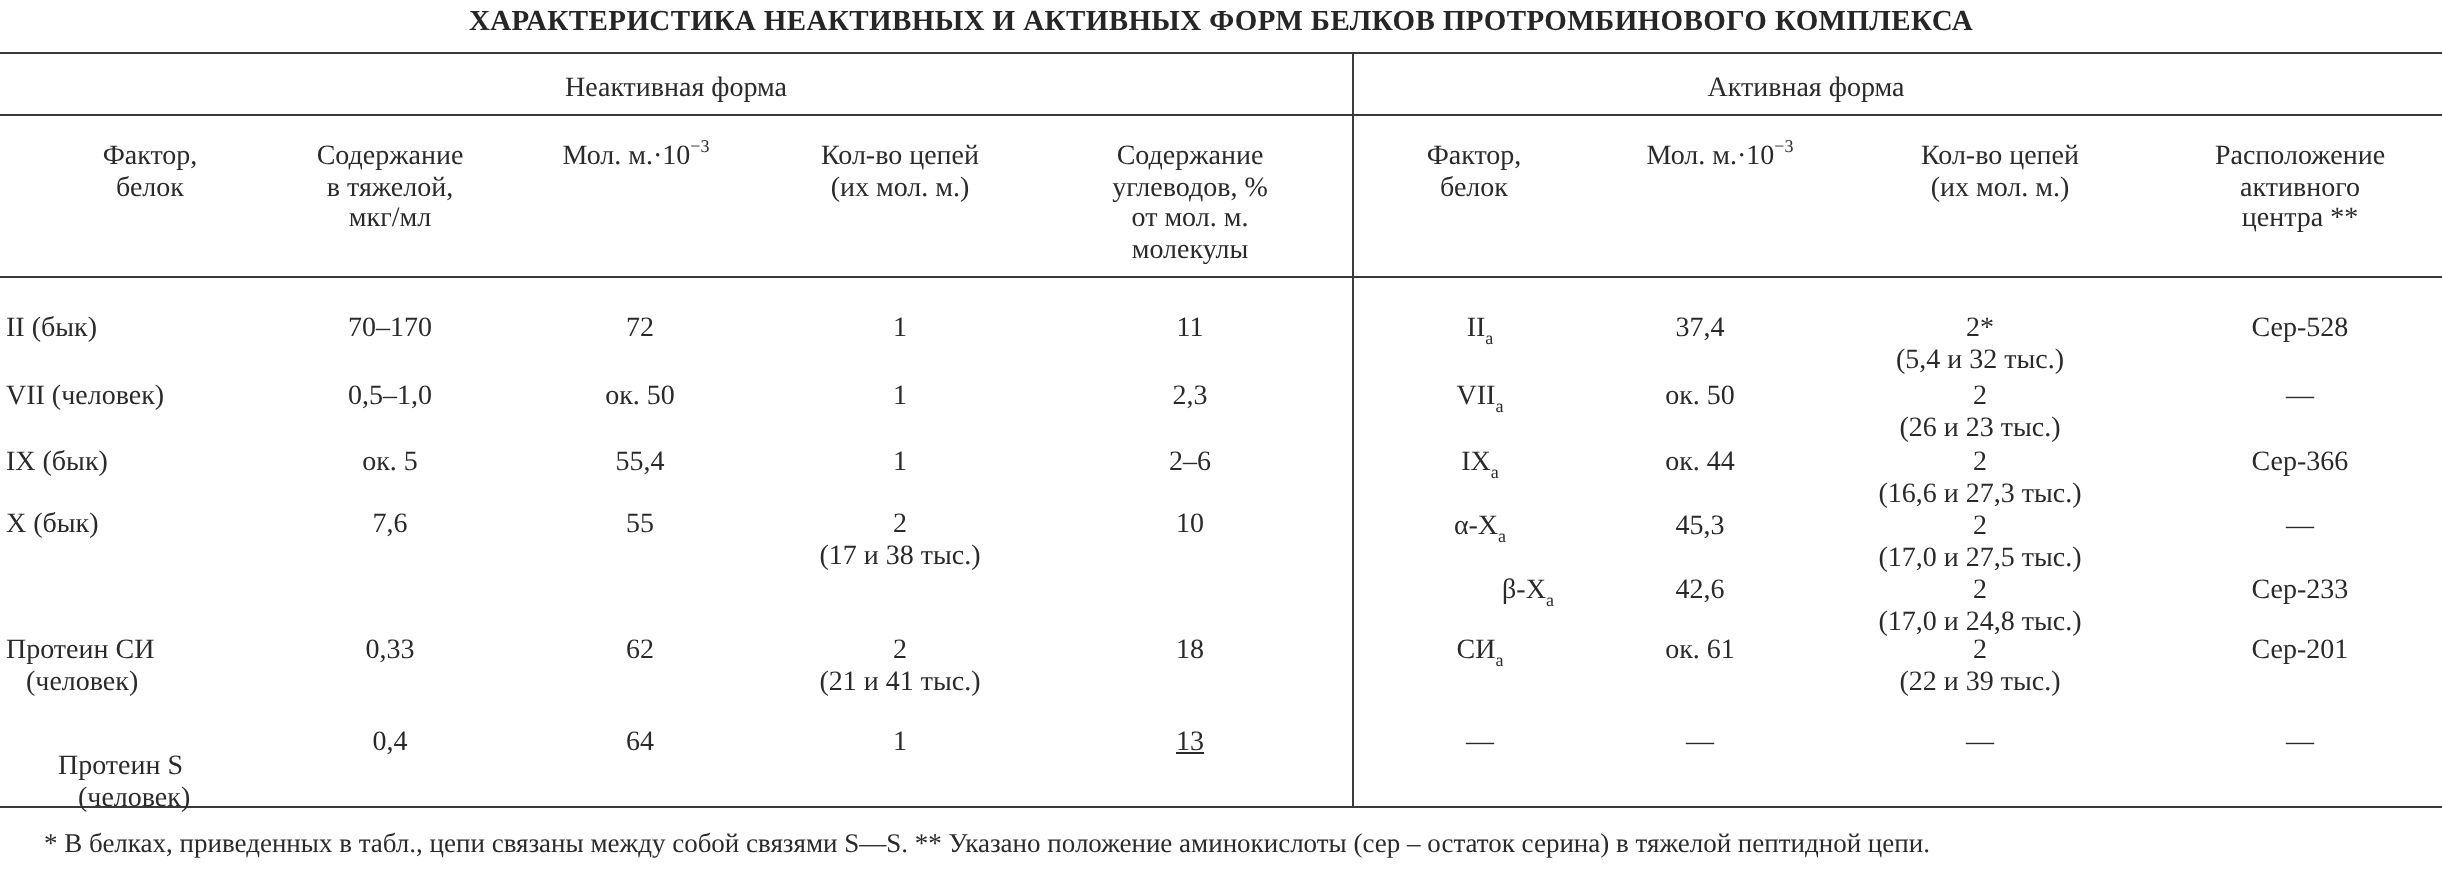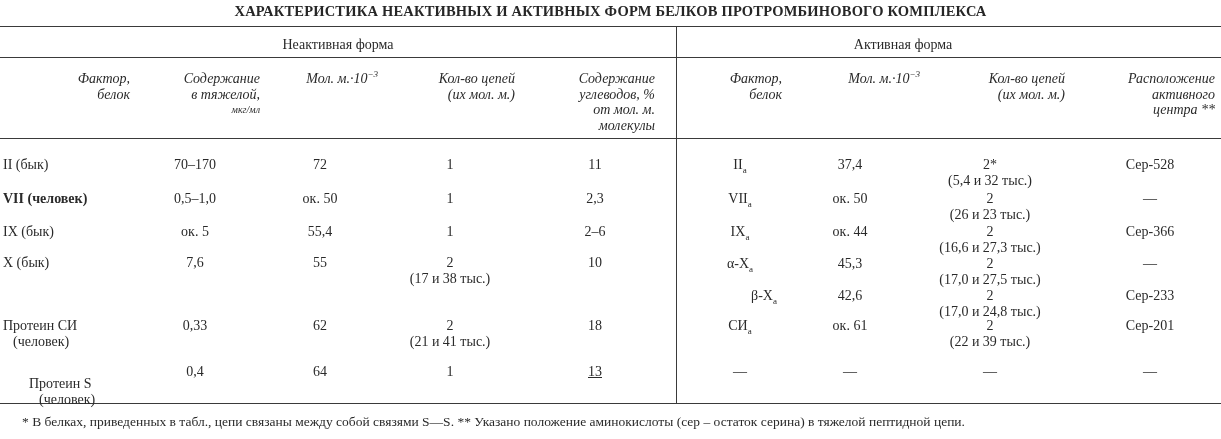--- a/index.html
+++ b/index.html
@@ -3,21 +3,21 @@
 <meta charset="utf-8">
 <style>
   html, body { margin:0; padding:0; background:#ffffff; }
   body { width:1221px; height:439px; position:relative; overflow:hidden;
          font-family:"Liberation Serif","DejaVu Serif",serif; color:#2a2a2a; }
   .abs { position:absolute; }
   .title { left:0; width:1221px; top:3px; text-align:center; font-size:14.5px; font-weight:bold; letter-spacing:0.2px; color:#262626; }
   .hline { position:absolute; left:0; width:1221px; height:0; border-top:1.5px solid #3a3a3a; }
   .vline { position:absolute; left:676px; width:0; border-left:1.5px solid #3a3a3a; }
   .group { position:absolute; top:37px; font-size:14px; text-align:center; }
-  .hd { position:absolute; top:71px; font-size:14px; line-height:15.5px; text-align:right;font-style:italic; }
+  .hd { position:absolute; top:71px; font-size:14px; line-height:15.5px; text-align:center; }
   .cell { position:absolute; font-size:14px; line-height:15.5px; white-space:nowrap; }
   .c { text-align:center; }
   .sub { font-size:9px; position:relative; top:4px; }
   .sup { font-size:9px; position:relative; top:-6px; }
   .foot { left:0; top:414px; width:1221px; font-size:13.5px; white-space:nowrap; padding-left:22px; box-sizing:border-box; }
 </style>
 </head>
 <body>
 
 <div class="abs title">ХАРАКТЕРИСТИКА НЕАКТИВНЫХ И АКТИВНЫХ ФОРМ БЕЛКОВ ПРОТРОМБИНОВОГО КОМПЛЕКСА</div>
@@ -31,21 +31,21 @@
 <div class="group" style="left:0; width:676px;">Неактивная форма</div>
 <div class="group" style="left:676px; width:454px;">Активная форма</div>
 
 <div class="hd" style="left:20px; width:110px;">
   <div>Фактор,</div>
   <div>белок</div>
 </div>
 <div class="hd" style="left:130px; width:130px;">
   <div>Содержание</div>
   <div>в тяжелой,</div>
-  <div style="font-size:10px;">мкг/мл</div>
+  <div style="font-size:14px;">мкг/мл</div>
 </div>
 <div class="hd" style="left:258px; width:120px;">
   <span>Мол. м.·10</span><span class="sup">−3</span>
 </div>
 <div class="hd" style="left:385px; width:130px;">
   <div>Кол-во цепей</div>
   <div>(их мол. м.)</div>
 </div>
 <div class="hd" style="left:535px; width:120px;">
   <div>Содержание</div>
@@ -70,21 +70,21 @@
   <div>активного</div>
   <div>центра **</div>
 </div>
 
 <div class="cell" style="left:3px; top:157px;">II (бык)</div>
 <div class="cell c" style="left:135px; width:120px; top:157px;">70–170</div>
 <div class="cell c" style="left:270px; width:100px; top:157px;">72</div>
 <div class="cell c" style="left:390px; width:120px; top:157px;">1</div>
 <div class="cell c" style="left:560px; width:70px; top:157px;">11</div>
 
-<div class="cell" style="left:3px; top:191px;font-weight:bold;">VII (человек)</div>
+<div class="cell" style="left:3px; top:191px;">VII (человек)</div>
 <div class="cell c" style="left:135px; width:120px; top:191px;">0,5–1,0</div>
 <div class="cell c" style="left:270px; width:100px; top:191px;">ок. 50</div>
 <div class="cell c" style="left:390px; width:120px; top:191px;">1</div>
 <div class="cell c" style="left:560px; width:70px; top:191px;">2,3</div>
 
 <div class="cell" style="left:3px; top:224px;">IX (бык)</div>
 <div class="cell c" style="left:135px; width:120px; top:224px;">ок. 5</div>
 <div class="cell c" style="left:270px; width:100px; top:224px;">55,4</div>
 <div class="cell c" style="left:390px; width:120px; top:224px;">1</div>
 <div class="cell c" style="left:560px; width:70px; top:224px;">2–6</div>

